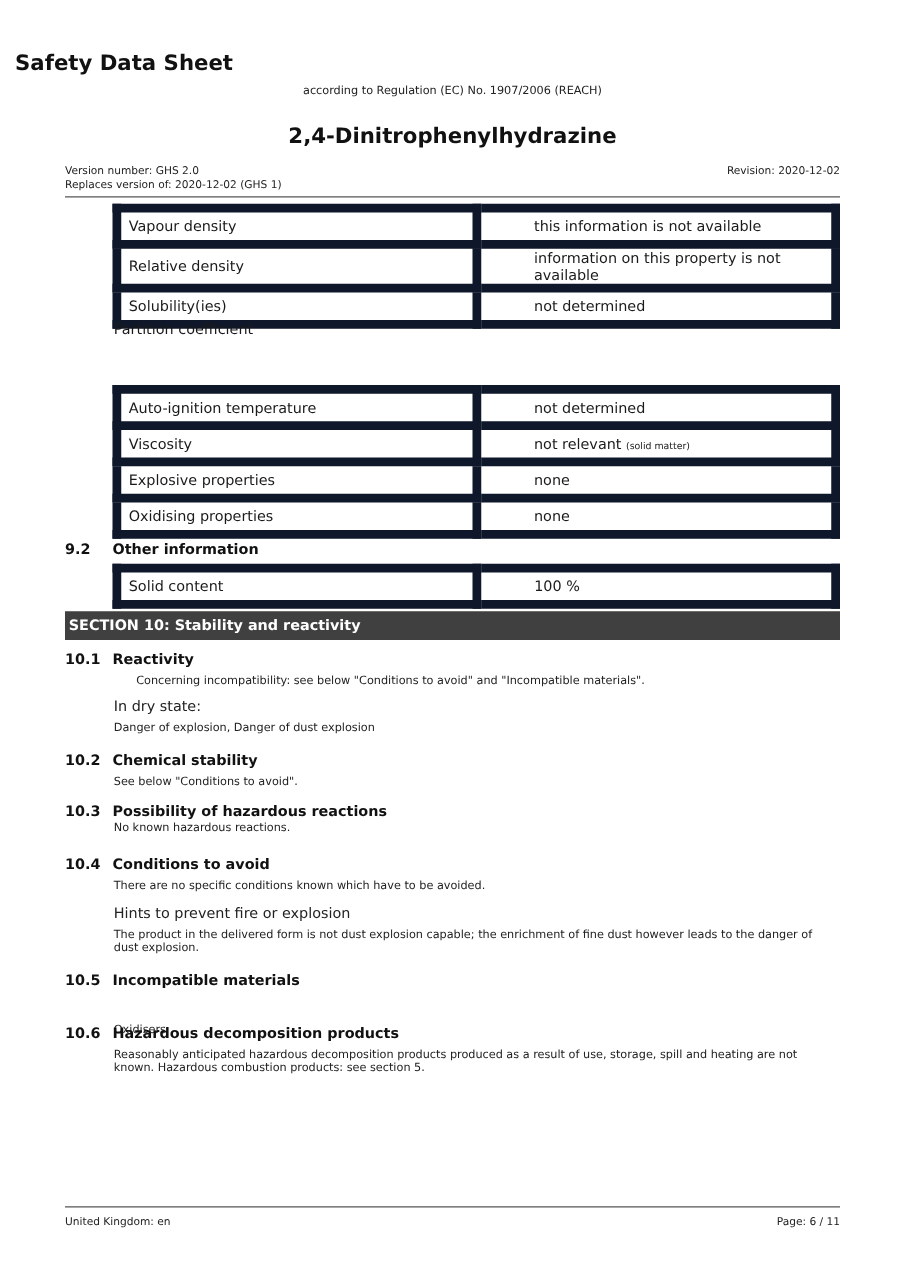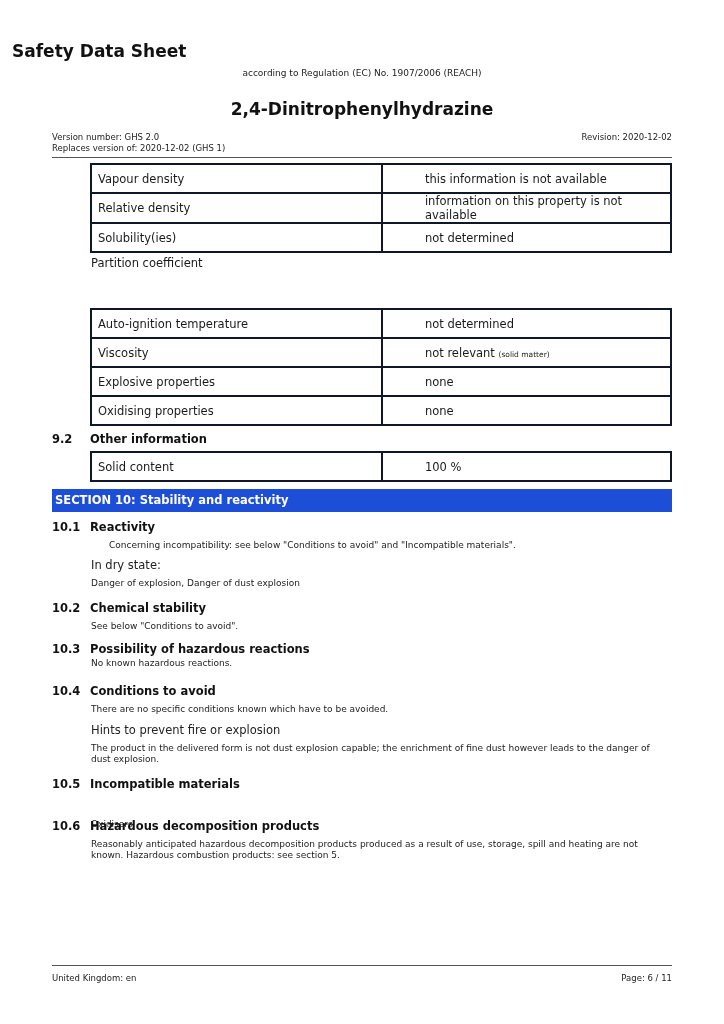--- a/index.html
+++ b/index.html
@@ -32,21 +32,21 @@
     }
     .header-rule {
       position: absolute; left: 52px; width: 620px; top: 157px; height: 1px; background: #555;
     }
 
     table.props {
       position: absolute; left: 90px; width: 582px;
       border-collapse: collapse; font-size: 11.5px; color: #1a1a1a;
     }
     table.props td {
-      border: 2px solid #0f172a;
+      border: 7px solid #0f172a;
       height: 29px;
       padding: 0 6px;
       vertical-align: middle;
     }
     table.props td.c1 { width: 292px; }
     table.props td.c2 { width: 290px; padding-left: 42px; }
     .small { font-size: 7.5px; }
 
     .plain-label {
       position: absolute; left: 91px; font-size: 11.5px; color: #1a1a1a;
@@ -141,21 +141,21 @@
   </div>
   <table class="props" style="top:451px;">
     <tbody>
         <tr>
       <td class="c1">Solid content</td>
       <td class="c2">100 %</td>
     </tr>
   </tbody>
     </table>
 
-  <div class="section-bar" style="background: #1d4ed8;">SECTION 10: Stability and reactivity</div>
+  <div class="section-bar" style="background: #404040;">SECTION 10: Stability and reactivity</div>
 
   <div class="sub-head" style="top:520px;">
     <span class="num">10.1</span><span>Reactivity</span>
   </div>
   <div class="body-text" style="top:540px;margin-left:18px;">Concerning incompatibility: see below "Conditions to avoid" and "Incompatible materials".</div>
   <div class="mid-head" style="top:558px;">In dry state:</div>
   <div class="body-text" style="top:578px;">Danger of explosion, Danger of dust explosion</div>
 
   <div class="sub-head" style="top:601px;">
     <span class="num">10.2</span><span>Chemical stability</span>

